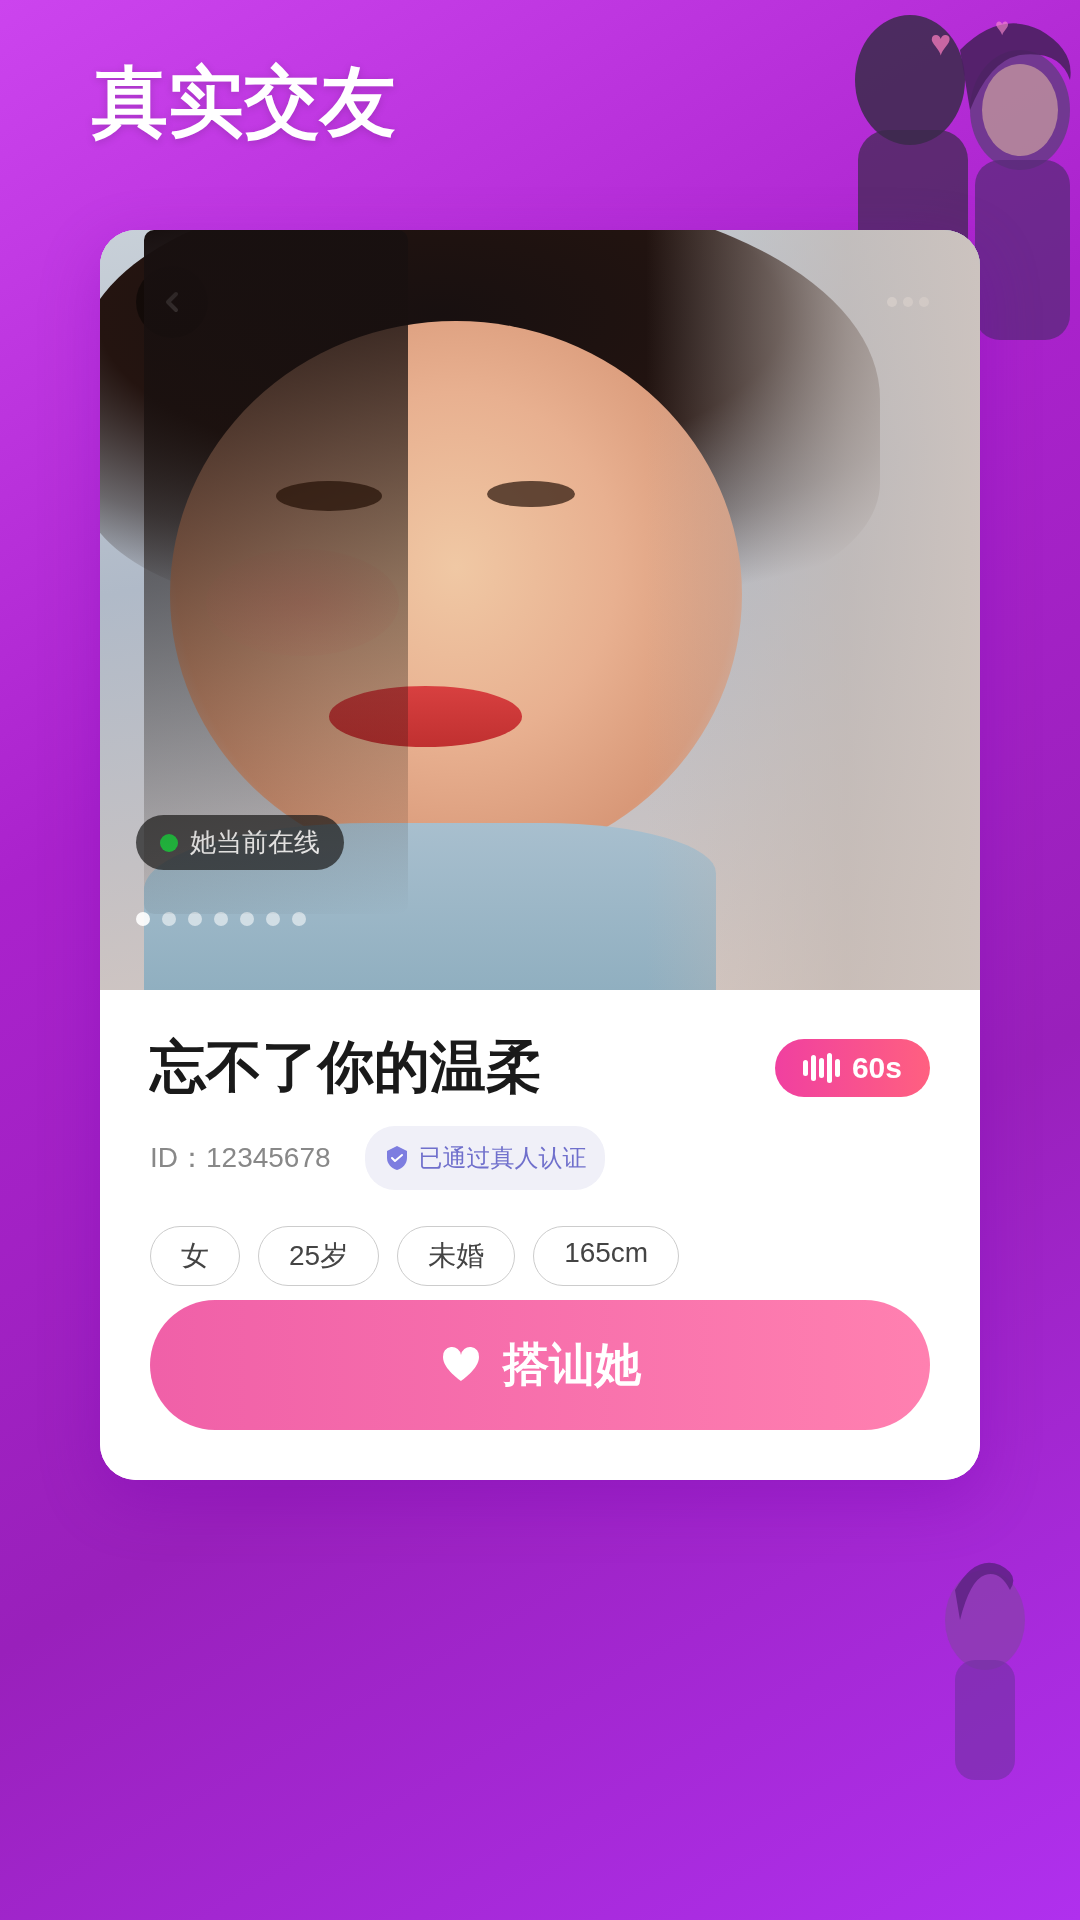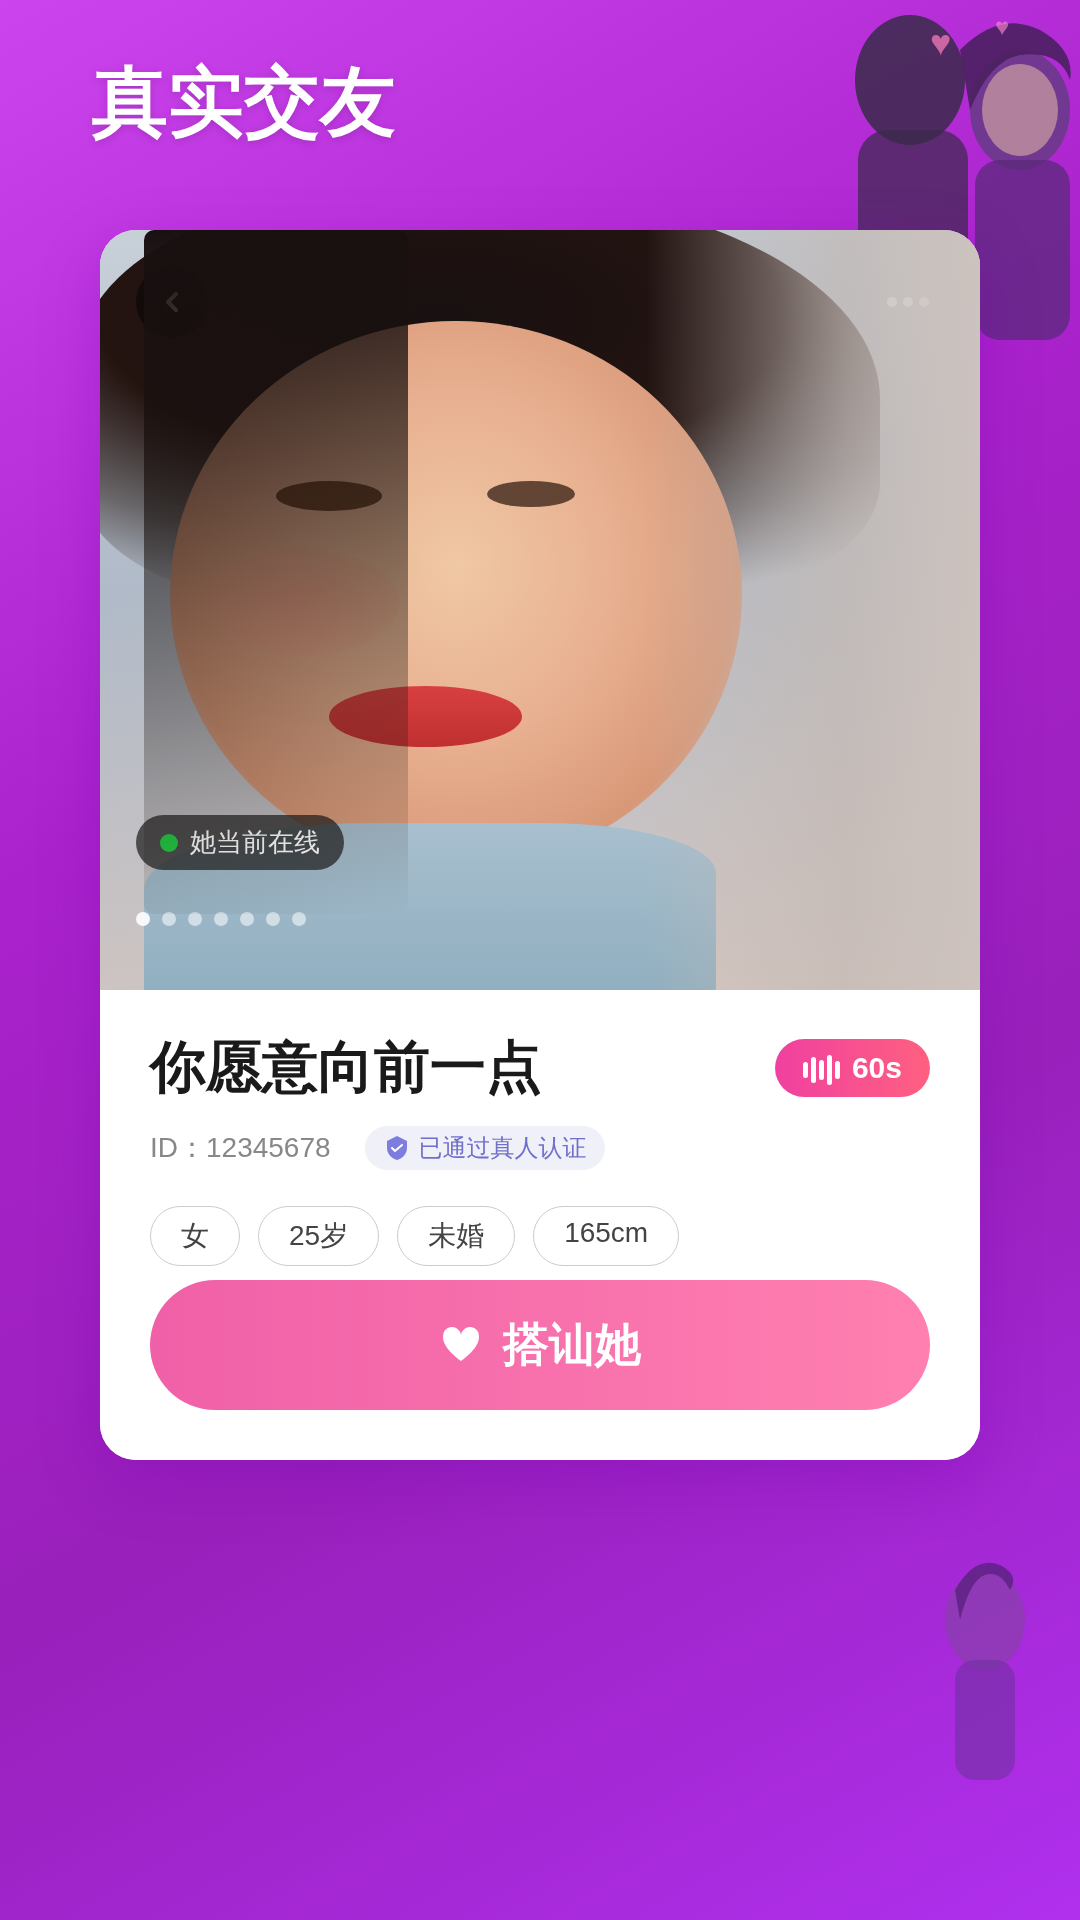--- a/index.html
+++ b/index.html
@@ -194,21 +194,21 @@
       font-weight: 700;
       color: #1a1a1a;
     }
 
     
     .voice-badge {
       background: linear-gradient(90deg, #f040a0, #ff6080);
       border-radius: 50px;
       padding: 12px 28px;
       display: flex;
-      align-items: flex-end;
+      align-items: center;
       gap: 12px;
       cursor: pointer;
     }
 
     .voice-icon {
       display: flex;
       align-items: center;
       gap: 3px;
     }
 
@@ -242,21 +242,21 @@
       font-size: 28px;
       color: #888888;
     }
 
     .verified-badge {
       display: flex;
       align-items: center;
       gap: 8px;
       background: #f0f0f8;
       border-radius: 30px;
-      padding: 6px 18px;
+      padding: 16px 18px;
     }
 
     .verified-icon {
       width: 28px;
       height: 28px;
     }
 
     .verified-text {
       font-size: 24px;
       color: #7070cc;
@@ -407,21 +407,21 @@
       <div class="dot"></div>
       <div class="dot"></div>
       <div class="dot"></div>
     </div>
 
   </div>
 
   <div class="card-info">
 
     <div class="name-row">
-      <div class="profile-name">你愿意向前一点</div>
+      <div class="profile-name">忘不了你的温柔</div>
 
       <div class="voice-badge">
         <div class="voice-icon">
           <div class="voice-bar"></div>
           <div class="voice-bar"></div>
           <div class="voice-bar"></div>
           <div class="voice-bar"></div>
           <div class="voice-bar"></div>
         </div>
         <span class="voice-duration">60s</span>

